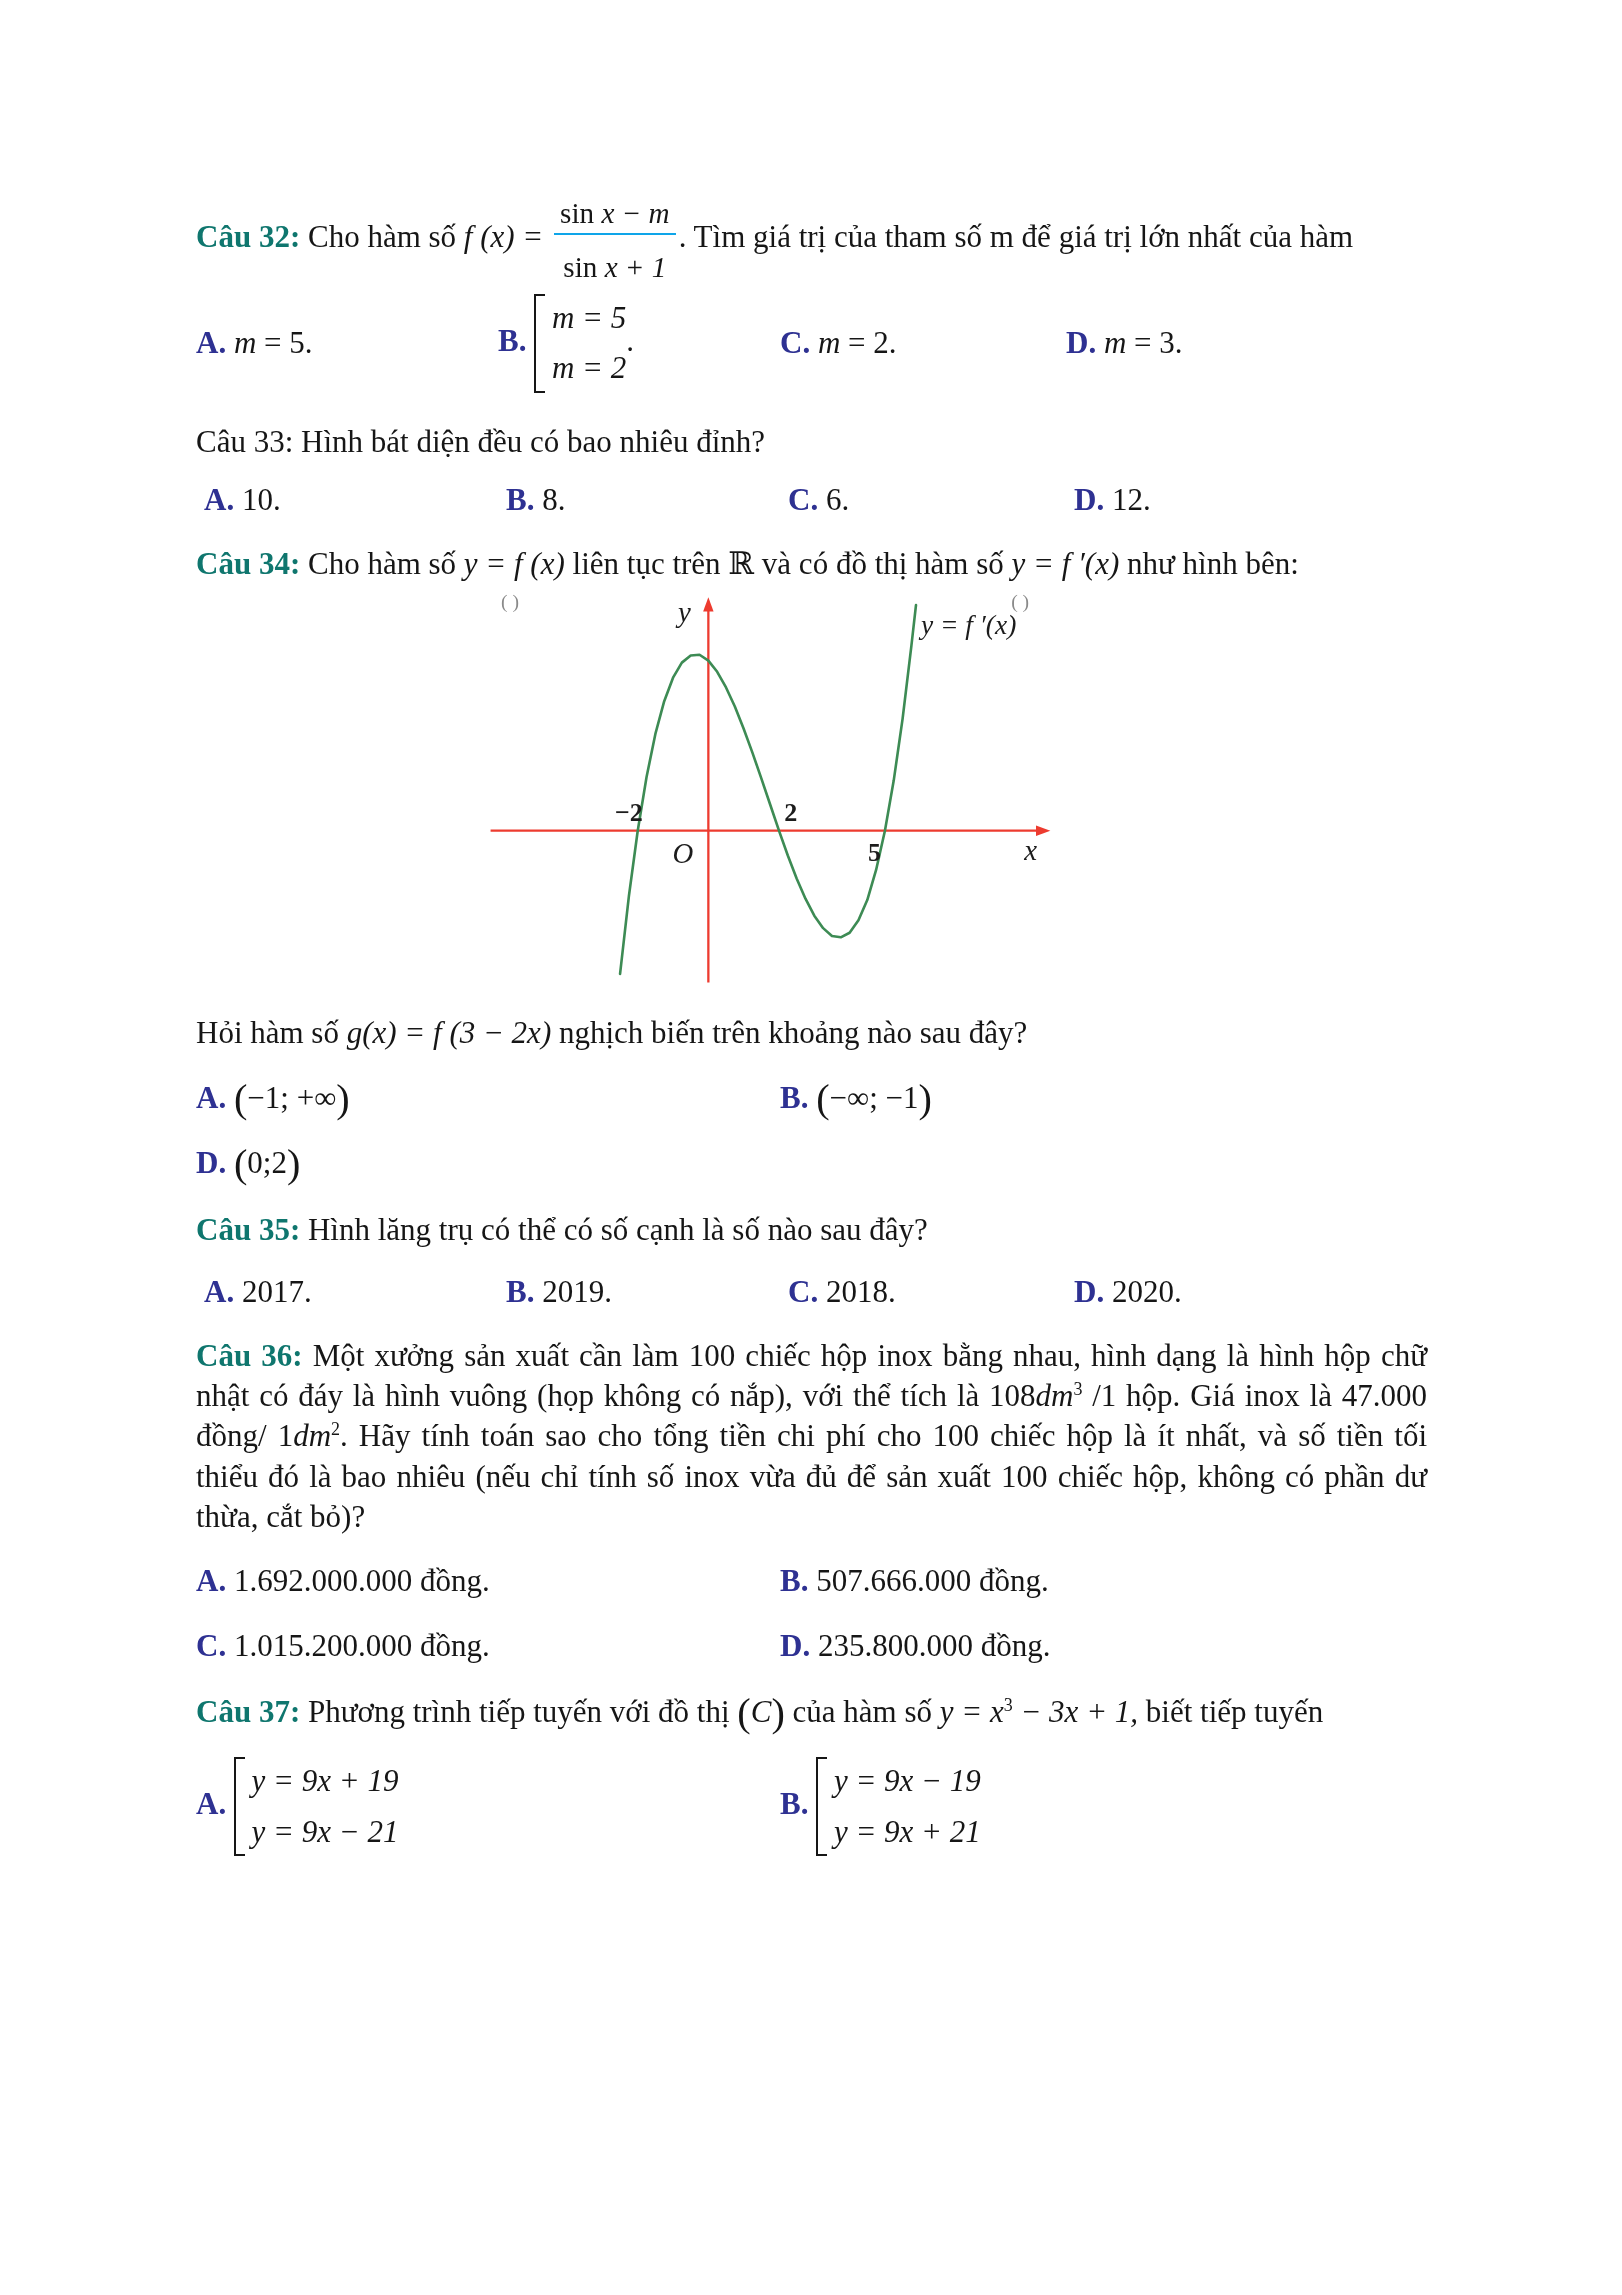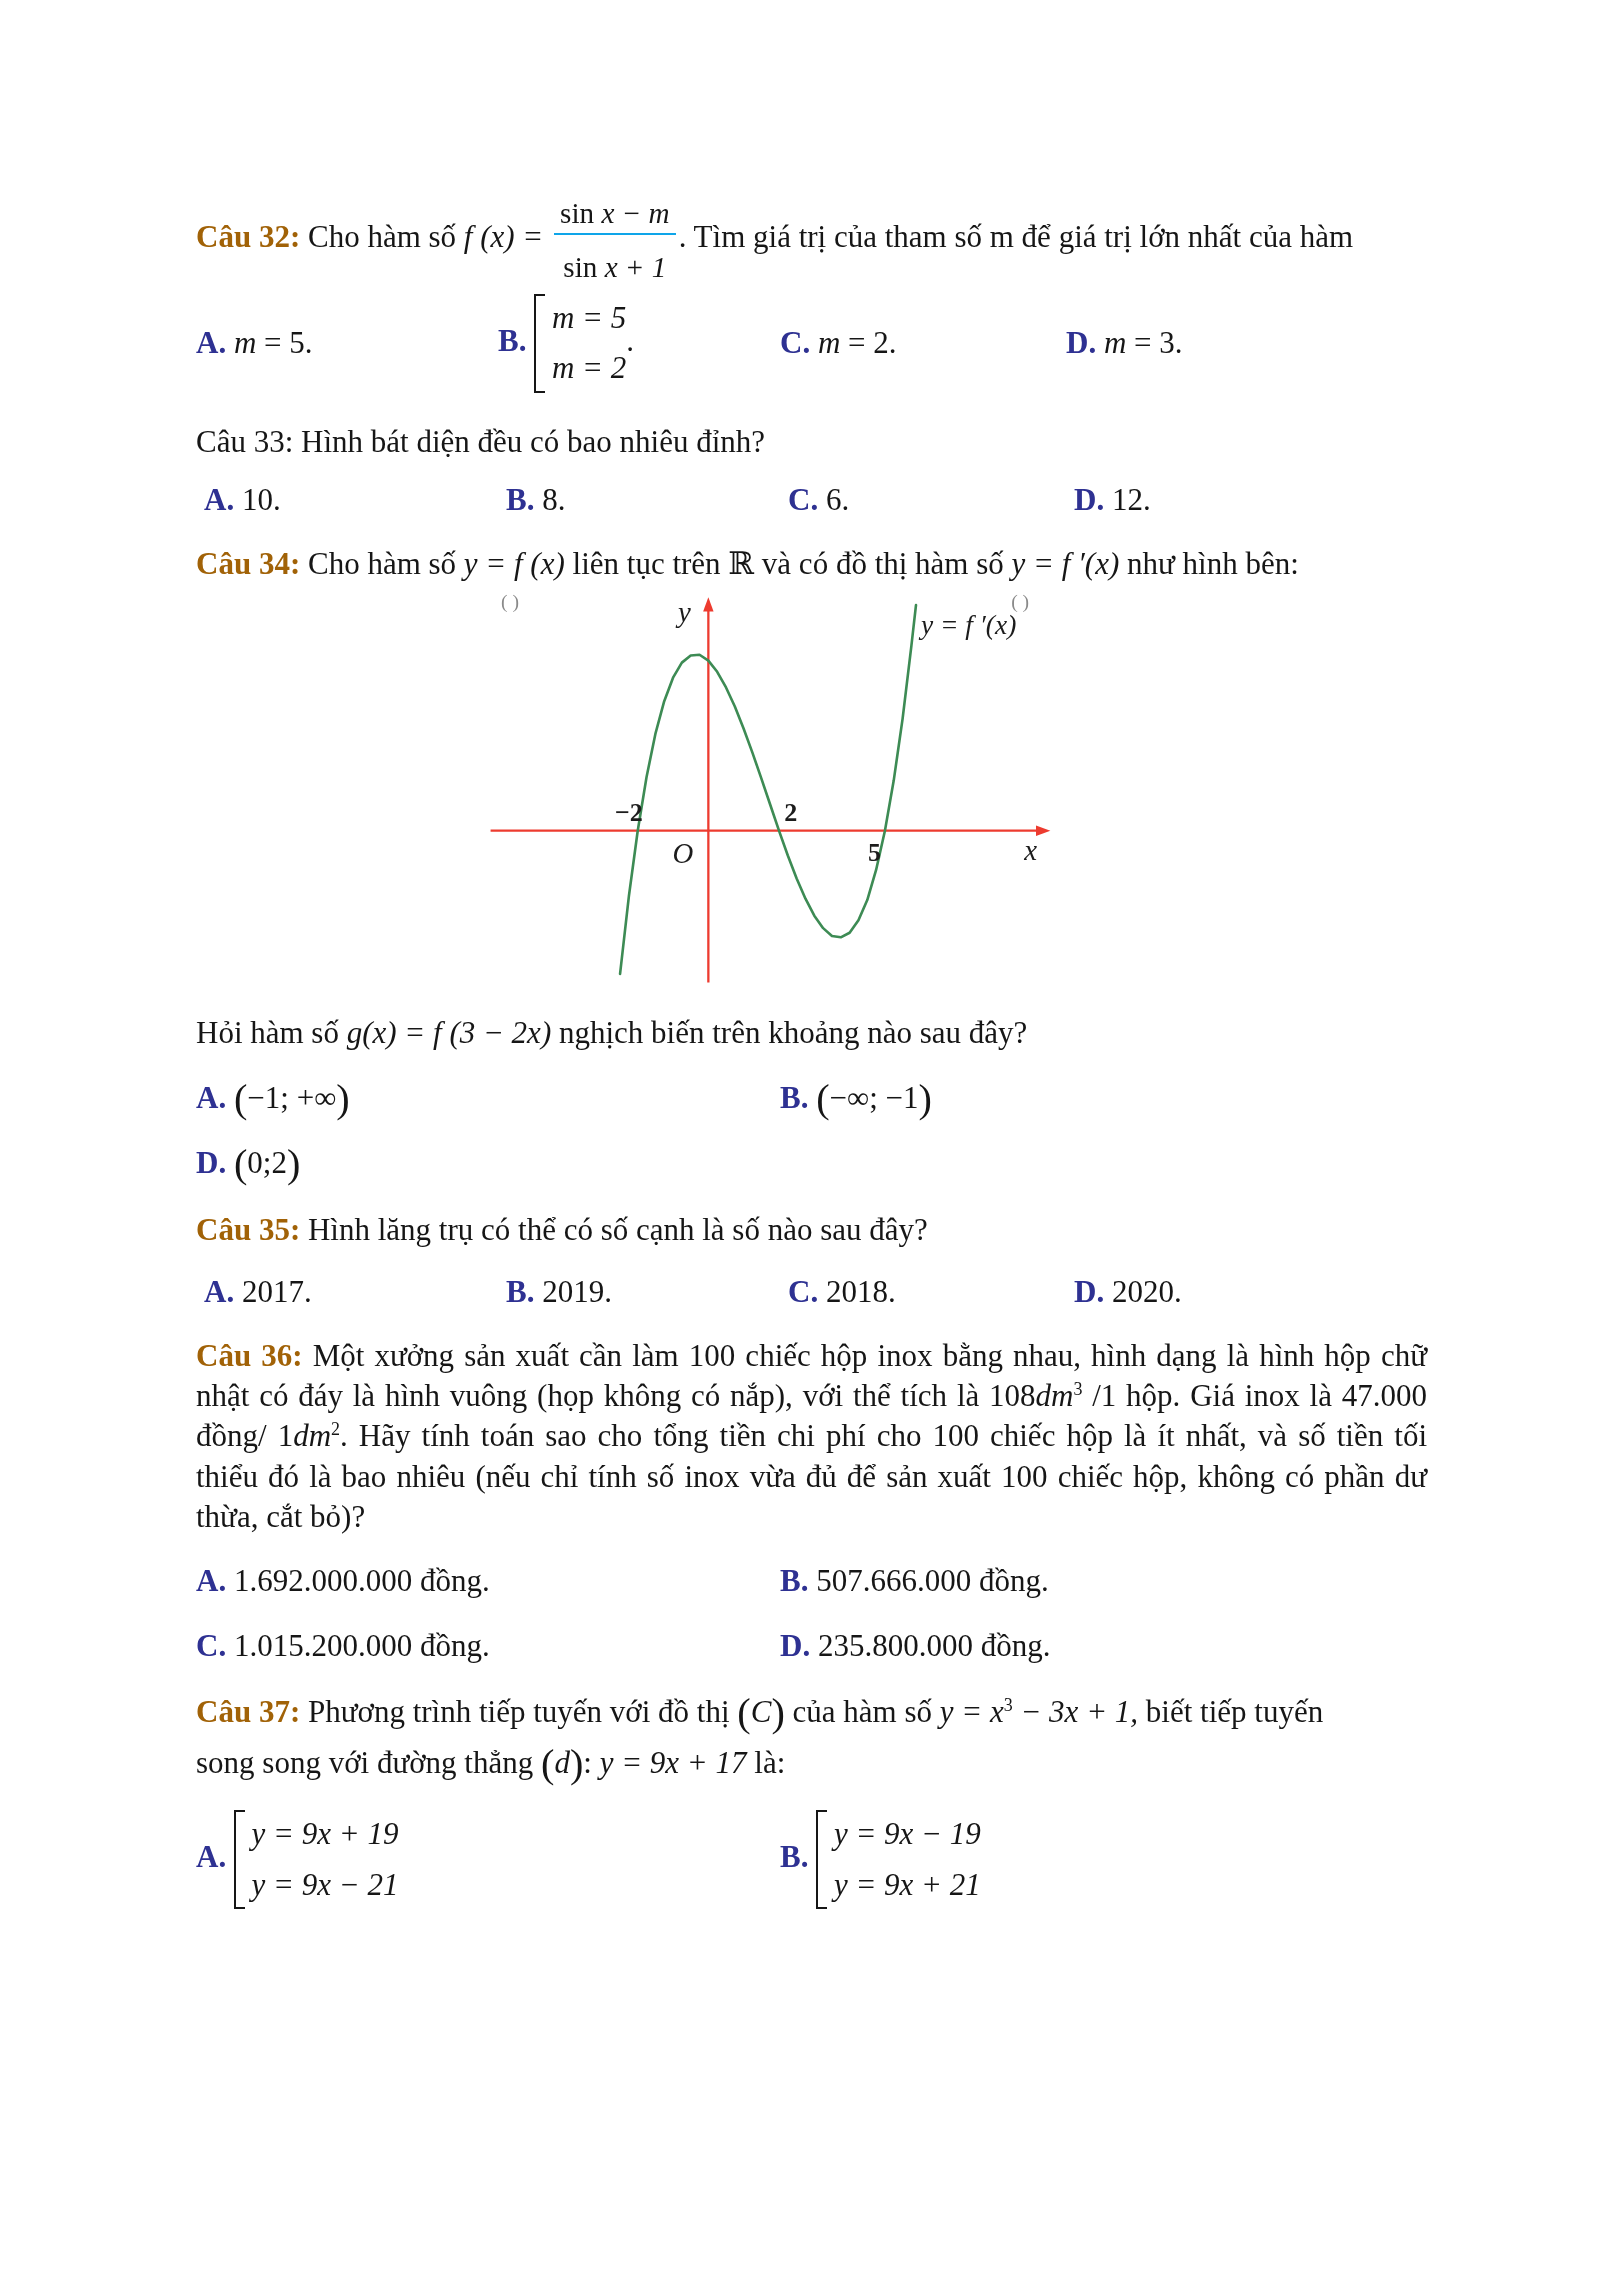--- a/index.html
+++ b/index.html
@@ -1,21 +1,21 @@
 <!DOCTYPE html>
 <html style="font-size:10.5px"><head>
 <meta charset="utf-8">
 <style>
   html,body{margin:0;padding:0;}
   body{width:1623px;height:2295px;overflow:hidden;background:#ffffff;color:#161616;
        font-family:"Liberation Serif","DejaVu Serif",serif;font-size:31px;}
   .page{padding:196px 196px 0 196px;}
   .line{line-height:1.3;}
   .nowrap{white-space:nowrap;}
-  .qlabel{color:#a16207;font-weight:bold;}
+  .qlabel{color:#0f766e;font-weight:bold;}
   .letter{color:#2e3192;font-weight:bold;}
   .mi{font-style:italic;}
   .frac{display:inline-flex;flex-direction:column;text-align:center;vertical-align:middle;
         font-size:0.94em;line-height:1.12;padding:0 2.6px;}
   .frac .num{border-bottom:2px solid #0ea5e9;padding:1.3px 6.5px 2.6px;}
   .frac .den{padding-top:16px;}
   .ivl{display:inline-flex;align-items:center;vertical-align:middle;}
   .ivl .inner{display:inline-flex;align-items:center;gap:7.9px;padding:5.2px 7.9px;}
   .vbr{align-self:stretch;width:9.2px;display:inline-block;}
   .vbr.l{border-left:2.6px solid #161616;border-top:2.6px solid #161616;border-bottom:2.6px solid #161616;}
@@ -155,26 +155,20 @@
   </div>
 
   <div class="line nowrap mb16">
     <span class="qlabel">Câu 37:</span>
     <span>Phương trình tiếp tuyến với đồ thị</span>
     <span><span class="bigp">(</span><span class="mi">C</span><span class="bigp">)</span></span>
     <span>của hàm số</span>
     <span><span class="mi">y = x</span><sup>3</sup> <span class="mi">− 3x + 1,</span></span>
     <span>biết tiếp tuyến</span>
   </div>
-  <div class="line mb40">
-    <span>song song với đường thẳng</span>
-    <span><span class="bigp">(</span><span class="mi">d</span><span class="bigp">)</span></span><span>:</span>
-    <span class="mi">y = 9x + 17</span>
-    <span>là:</span>
-  </div>
   <div class="answers2">
     <div class="ans">
       <span class="letter">A.</span>
       <span class="cases">
           <span class="vbr l"></span>
           <span class="rows">
             <span class="mi">y = 9x + 19</span>
             <span class="mi">y = 9x − 21</span>
           </span>
         </span>

